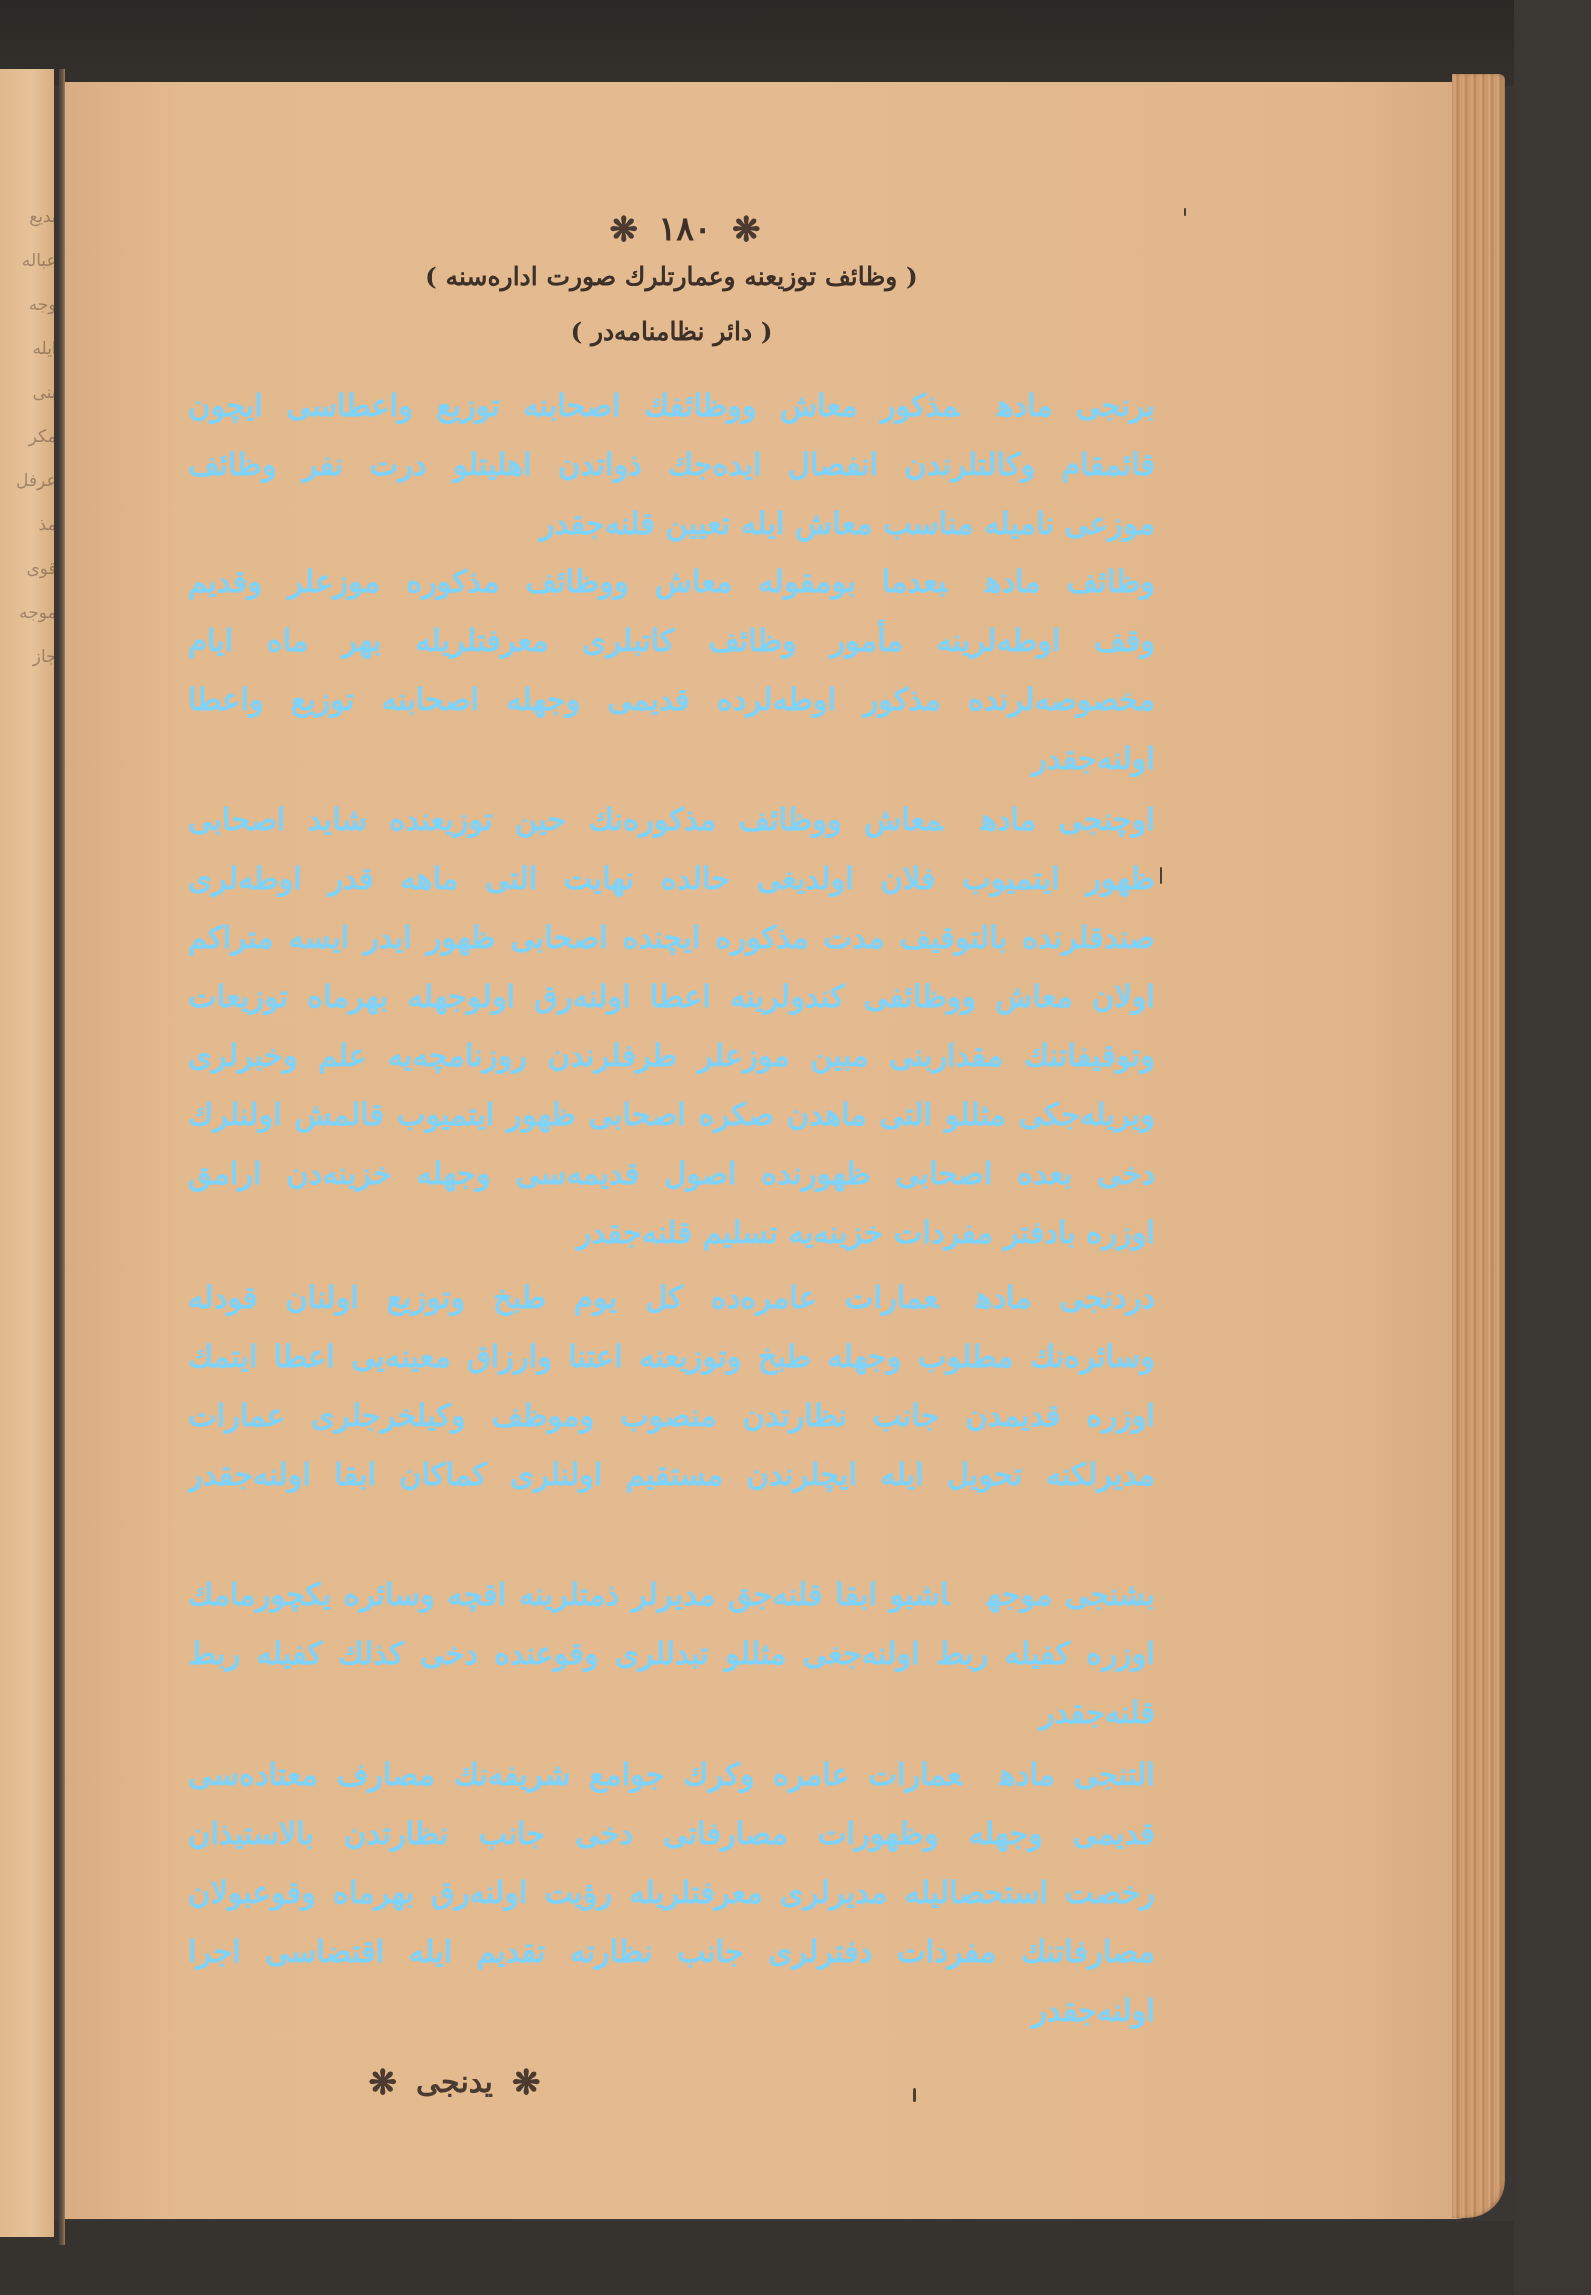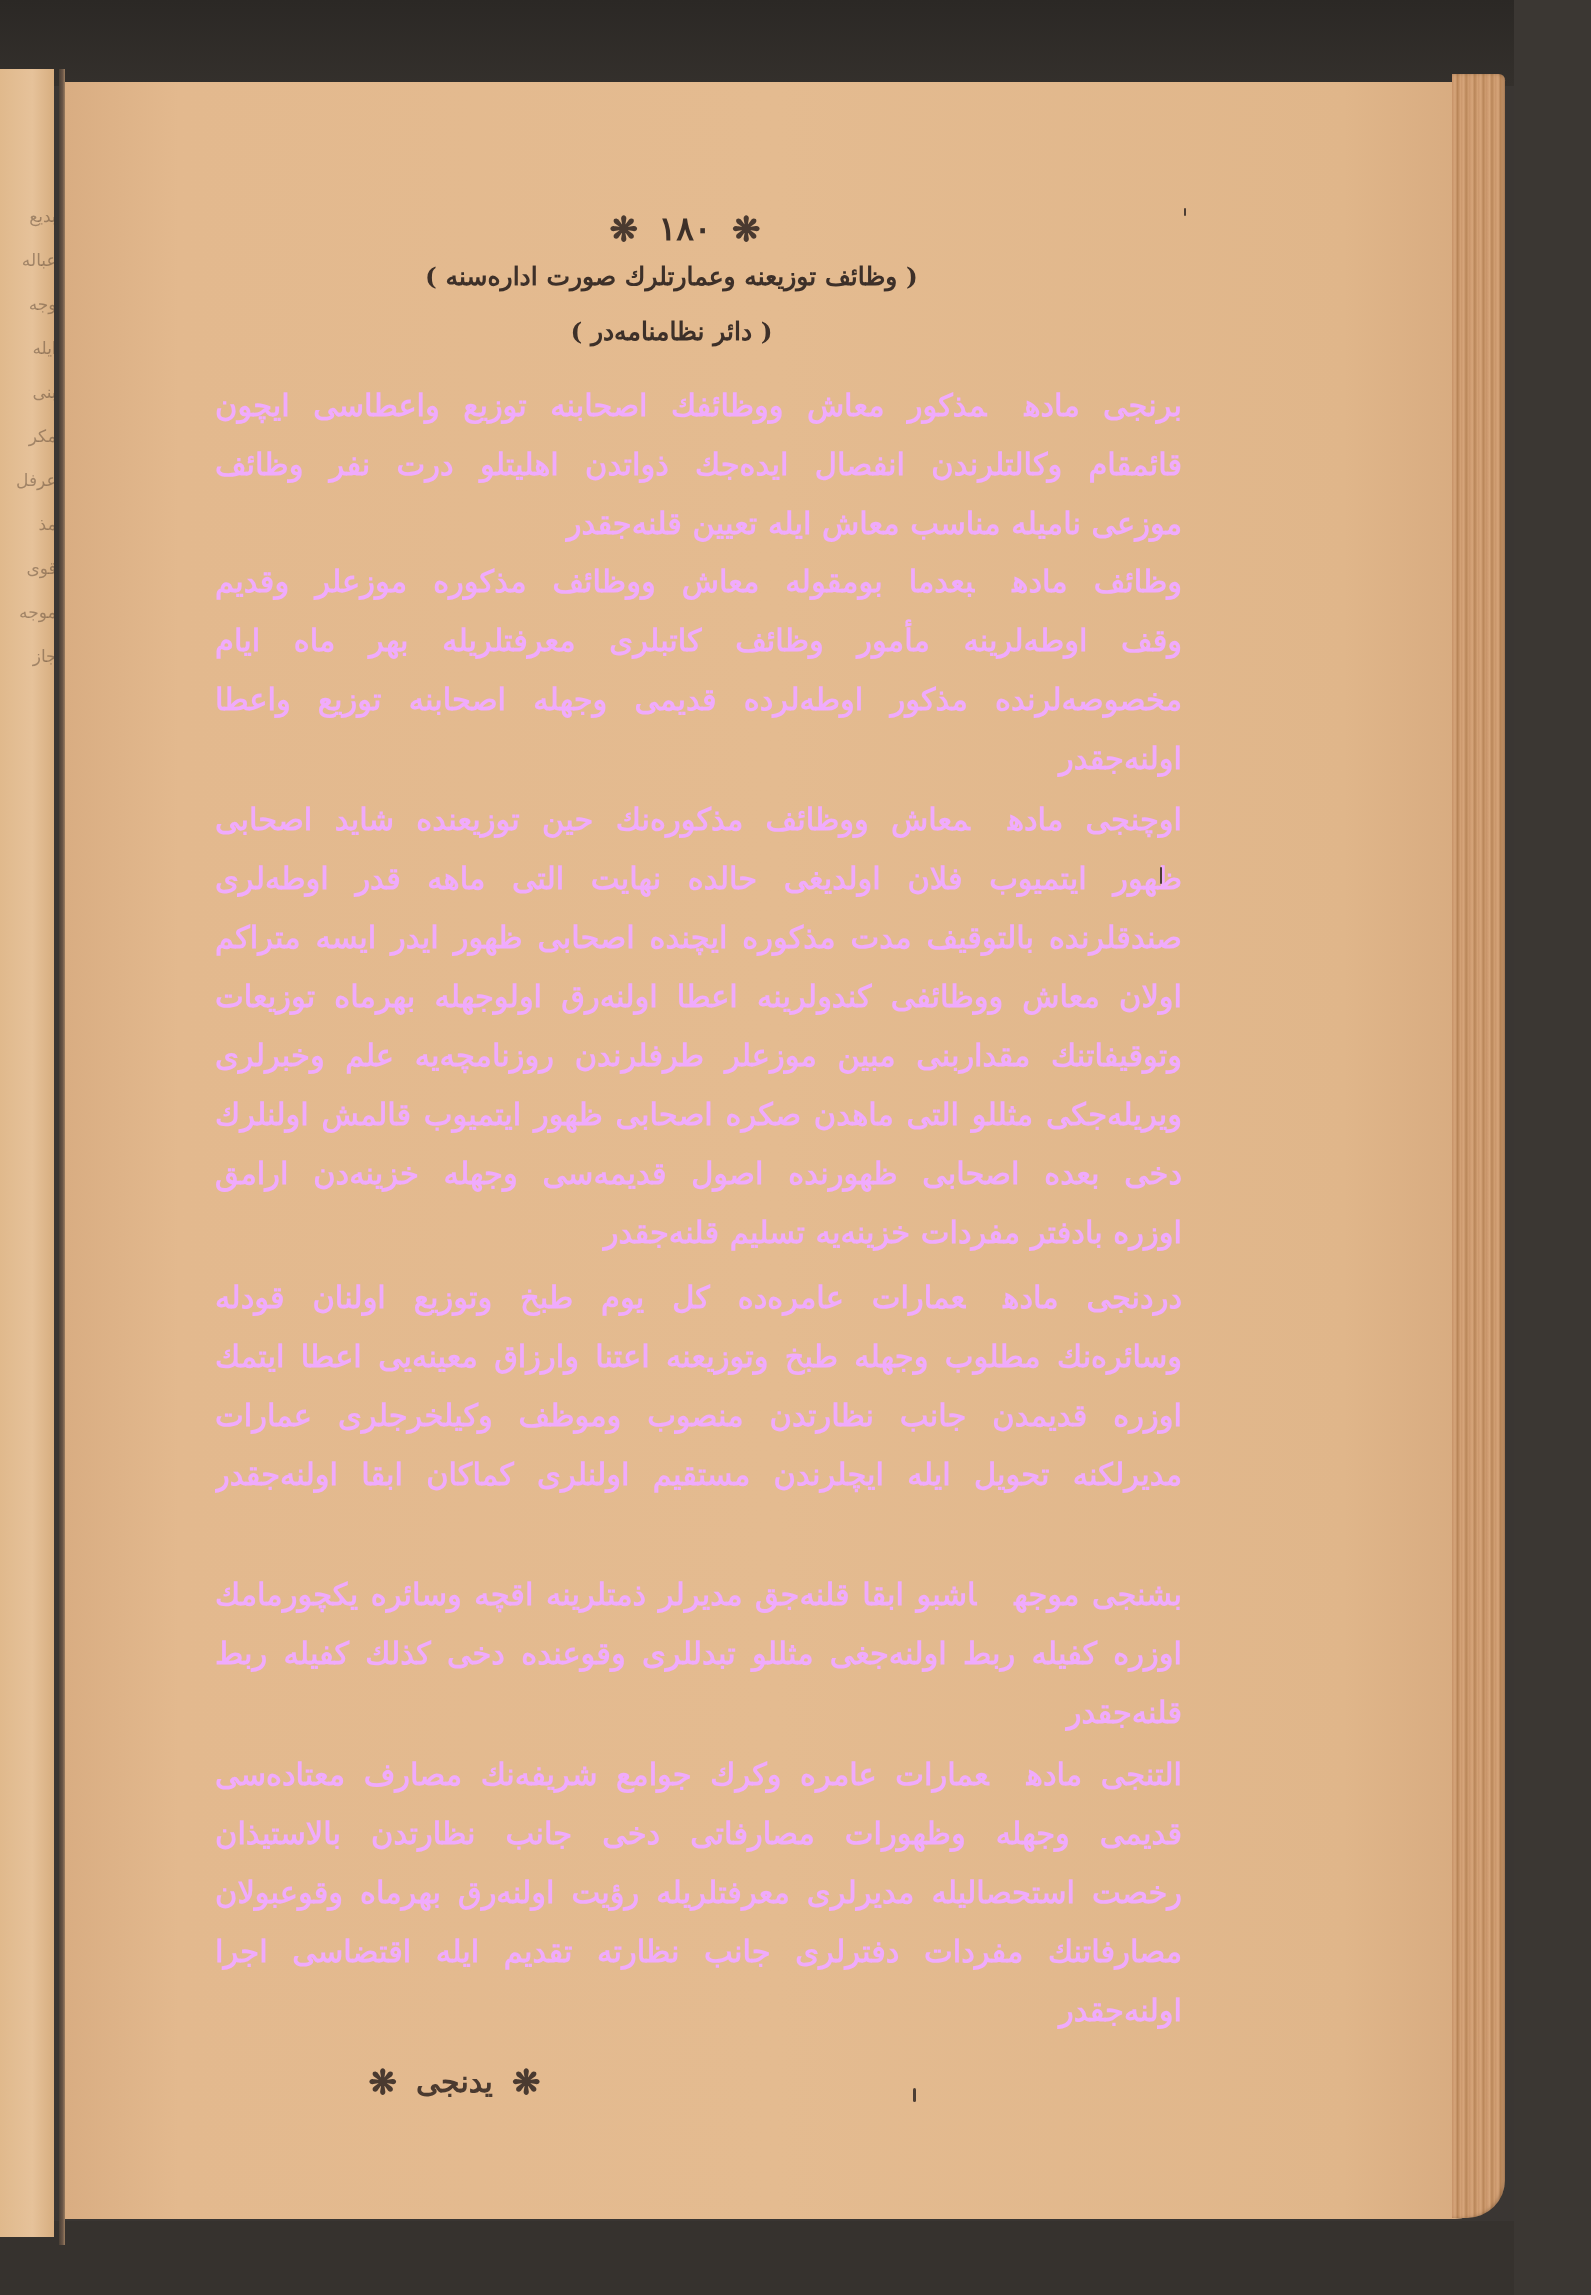--- a/index.html
+++ b/index.html
@@ -76,23 +76,22 @@
       color: #3d3029;
       font-size: 25px;
     }
     .title-1 { top: 262px; }
     .title-2 { top: 317px; }
     .article {
       position: absolute; left: 188px; width: 967px;
       direction: rtl; text-align: justify;
       font-family: "DejaVu Serif", serif;
       font-weight: bold;
-      color: #f0abfc;
+      color: #7dd3fc;
       font-size: 30.5px;
-      margin-left: 27px;
     }
     .article .line {
       display: block; height: 59px; line-height: 59px;
       white-space: nowrap; overflow: hidden;
       text-align-last: justify;
     }
     .article .line.last {
       text-align-last: right;
     }
     .article .label {

